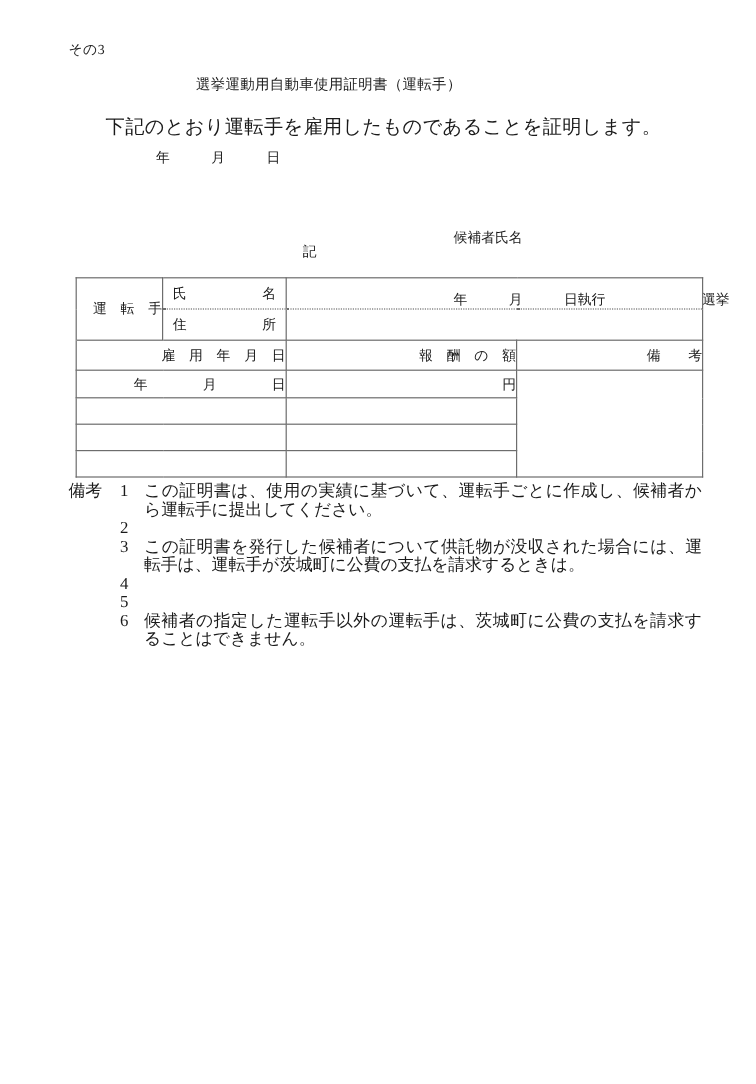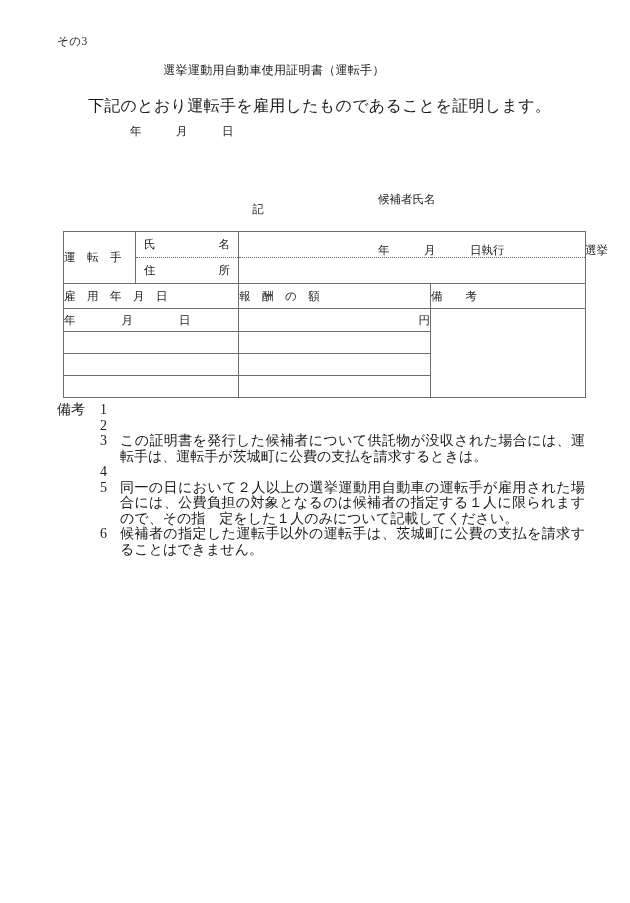--- a/index.html
+++ b/index.html
@@ -99,21 +99,21 @@
   .cell-pad {
     padding: 0 7px;
     white-space: pre;
   }
   .spread {
     display: flex;
     justify-content: space-between;
     padding: 0 8px;
   }
   .center {
-    text-align: left;
+    text-align: right;
     white-space: pre;
   }
   .right {
     text-align: right;
     padding-right: 10px;
     white-space: pre;
   }
   .c-driver {
     width: 72px;
     text-align: center;
@@ -262,34 +262,34 @@
         <td class="right"></td>
       </tr>
     </tbody>
   </table>
 
   <div class="remarks">
     <div class="remarks-head">備考</div>
     <ul class="remarks-list">
       <li class="remark-item">
         <span class="remark-num">1</span>
+        <span class="remark-text">この証明書は、使用の実績に基づいて、運転手ごとに作成し、候補者から運転手に提出してください。</span>
       </li>
       <li class="remark-item">
         <span class="remark-num">2</span>
       </li>
       <li class="remark-item">
         <span class="remark-num">3</span>
         <span class="remark-text">この証明書を発行した候補者について供託物が没収された場合には、運転手は、運転手が茨城町に公費の支払を請求するときは。</span>
       </li>
       <li class="remark-item">
         <span class="remark-num">4</span>
       </li>
       <li class="remark-item">
         <span class="remark-num">5</span>
-        <span class="remark-text">同一の日において２人以上の選挙運動用自動車の運転手が雇用された場合には、公費負担の対象となるのは候補者の指定する１人に限られますので、その指　定をした１人のみについて記載してください。</span>
       </li>
       <li class="remark-item">
         <span class="remark-num">6</span>
         <span class="remark-text">候補者の指定した運転手以外の運転手は、茨城町に公費の支払を請求することはできません。</span>
       </li>
     </ul>
   </div>
 
 </div>
 

